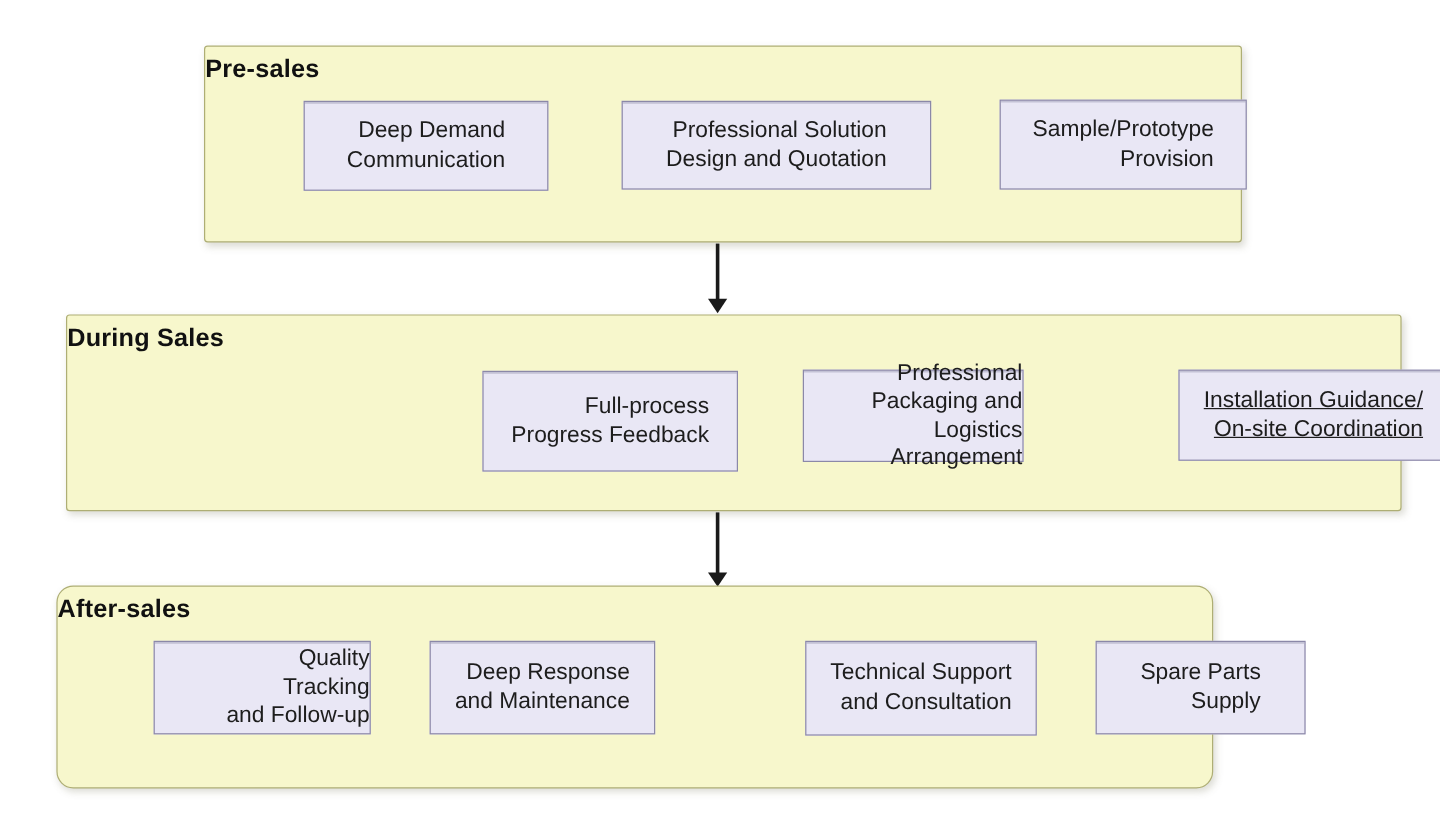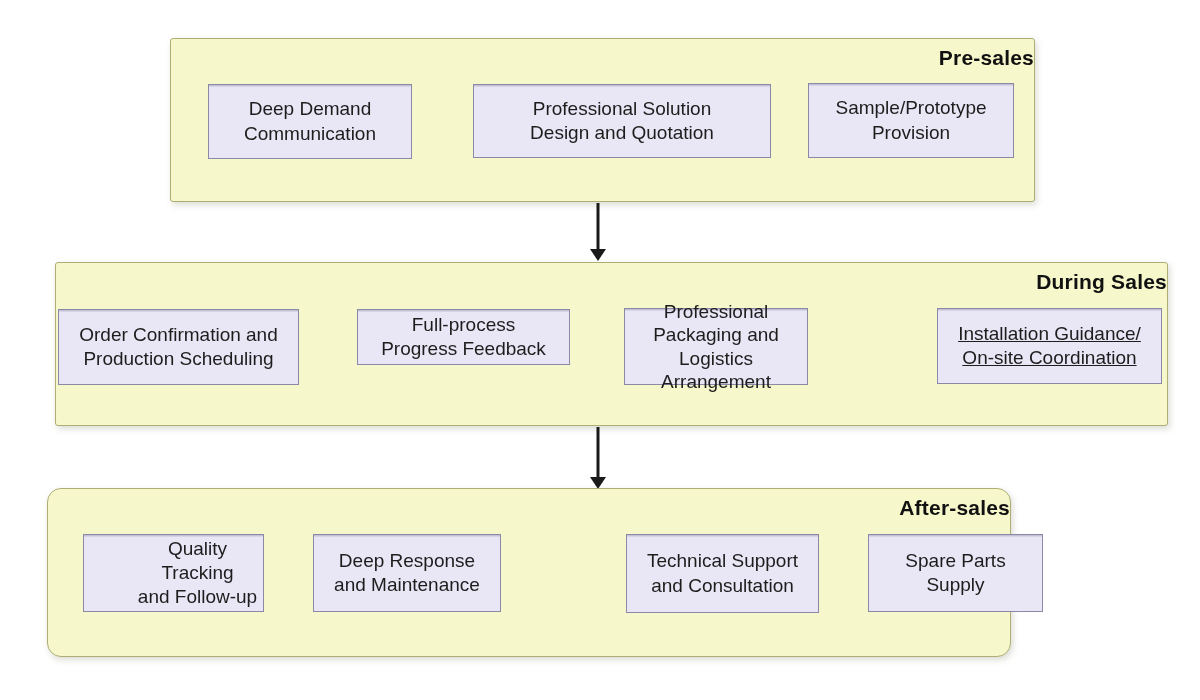--- a/index.html
+++ b/index.html
@@ -23,50 +23,51 @@
     position:absolute;
     background:var(--section-fill);
     border:1.6px solid var(--section-border);
     border-radius:3px;
     box-shadow:2px 3px 6px rgba(120,120,90,0.25);
     box-sizing:border-box;
   }
   .section-title{
     position:absolute;
     left:0;right:0;top:7px;
-    text-align:right;
+    text-align:left;
     font-size:21px;
     font-weight:700;
     color:#111111;
     letter-spacing:0.2px;
   }
   .pbox{
     position:absolute;
     background:var(--box-fill);
     border:1.6px solid var(--box-border);
     box-shadow:inset 0 1.5px 0 rgba(110,108,140,0.30);
     box-sizing:border-box;
     display:flex;
     align-items:center;
     justify-content:center;
-    text-align:center;
+    text-align:right;
     font-size:19px;
     line-height:1.28;
     white-space:pre-line;
     color:var(--text);
+    margin-left:45px;
   }
   
   .sec-pre{left:170px;top:38px;width:865px;height:164px;}
   .sec-pre .b1{left:37px;top:45px;width:204px;height:75px;}
-  .sec-pre .b2{left:302px;top:45px;width:298px;height:74px;}
-  .sec-pre .b3{left:637px;top:44px;width:206px;height:75px;}
+  .sec-pre .b2{left:302px;top:45px;width:258px;height:74px;}
+  .sec-pre .b3{left:617px;top:44px;width:206px;height:75px;}
   
   .sec-during{left:55px;top:262px;width:1113px;height:164px;}
   .sec-during .b1{left:2px;top:46px;width:241px;height:76px;}
-  .sec-during .b2{left:301px;top:46px;width:213px;height:56px;}
+  .sec-during .b2{left:301px;top:46px;width:213px;height:84px;}
   .sec-during .b3{left:568px;top:45px;width:184px;height:77px;line-height:1.22;}
   .sec-during .b4{left:881px;top:45px;width:225px;height:76px;text-decoration:underline;}
   
   .sec-after{left:47px;top:488px;width:964px;height:169px;border-radius:14px;}
   .sec-after .b1{left:35px;top:45px;width:181px;height:78px;padding-left:48px;}
   .sec-after .b2{left:265px;top:45px;width:188px;height:78px;}
   .sec-after .b3{left:578px;top:45px;width:193px;height:79px;}
   .sec-after .b4{left:820px;top:45px;width:175px;height:78px;}
   
   .arrow{position:absolute;width:16px;}
@@ -99,22 +100,20 @@
 Provision</div>
   </div>
 
   <div class="arrow arrow-1">
     <div class="shaft"></div>
     <div class="head"></div>
   </div>
 
   <div class="section sec-during">
     <div class="section-title">During Sales</div>
-    <div class="pbox b1">Order Confirmation and
-Production Scheduling</div>
     <div class="pbox b2">Full-process
 Progress Feedback</div>
     <div class="pbox b3">Professional
 Packaging and Logistics
 Arrangement</div>
     <div class="pbox b4">Installation Guidance/
 On-site Coordination</div>
   </div>
 
   <div class="arrow arrow-2">

